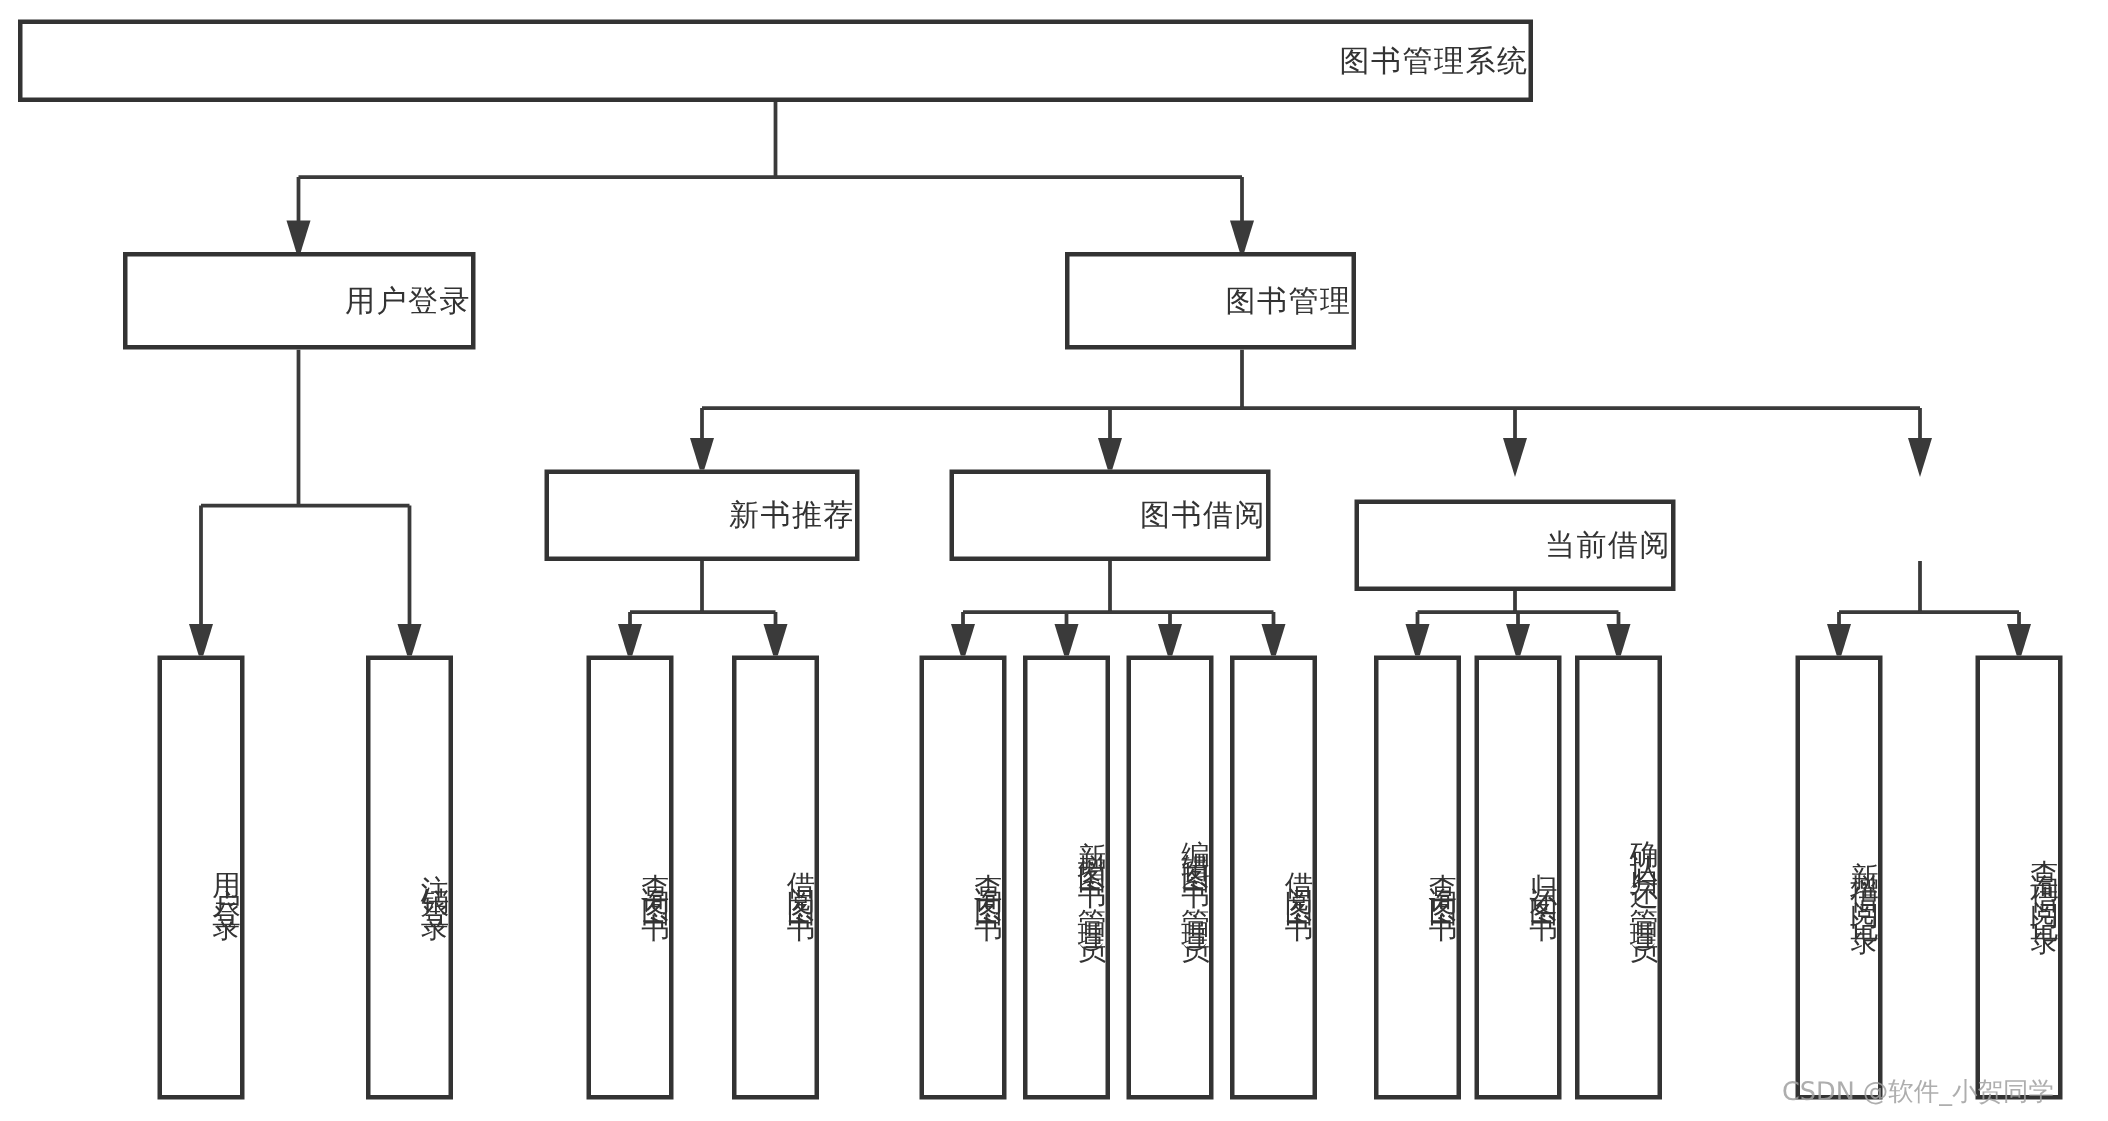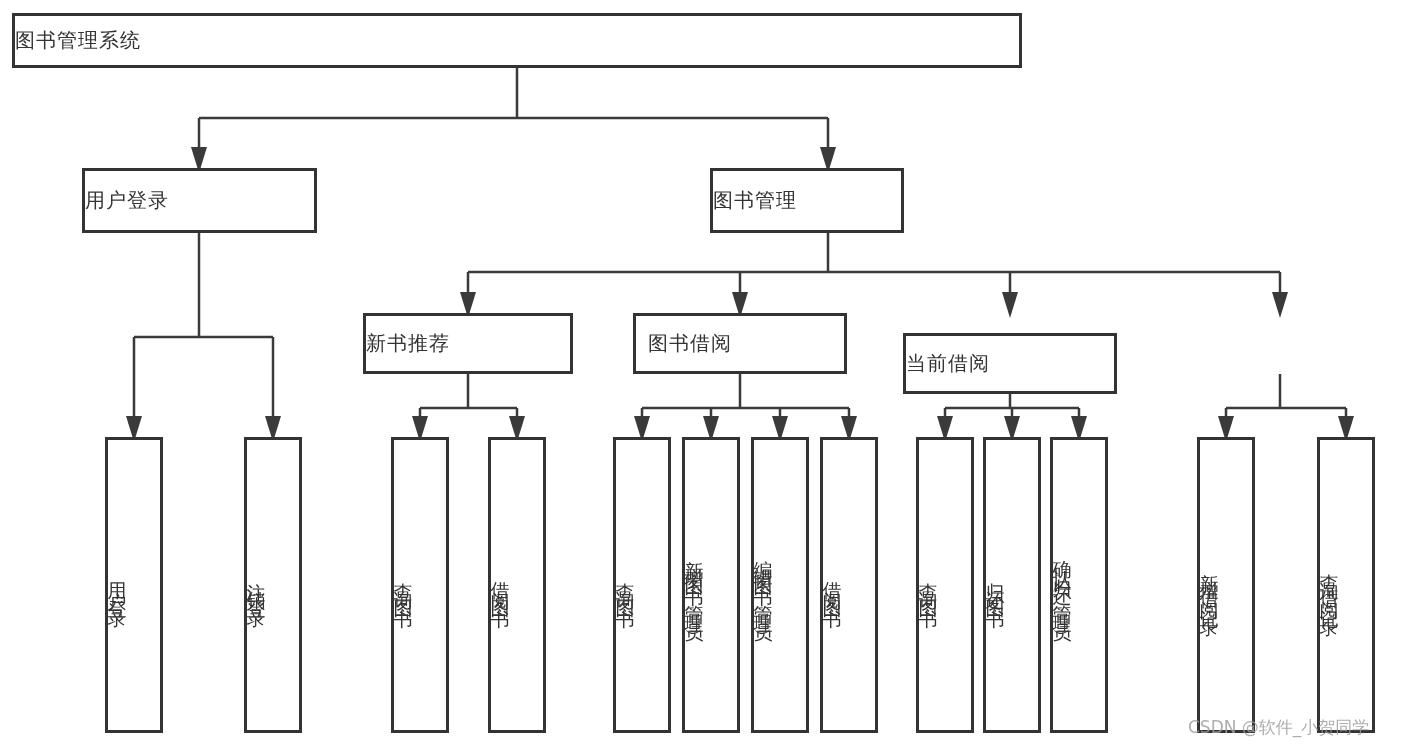--- a/index.html
+++ b/index.html
@@ -21,21 +21,21 @@
     top: 0;
     z-index: 1;
   }
   .box {
     position: absolute;
     box-sizing: border-box;
     border: 3px solid #333333;
     background: #ffffff;
     display: flex;
     align-items: center;
-    justify-content: flex-start;
+    justify-content: flex-end;
     z-index: 2;
   }
   .hlabel {
     font-size: 20px;
     color: #333333;
     letter-spacing: 1px;
     white-space: nowrap;
   }
   .vtext {
     writing-mode: vertical-rl;

